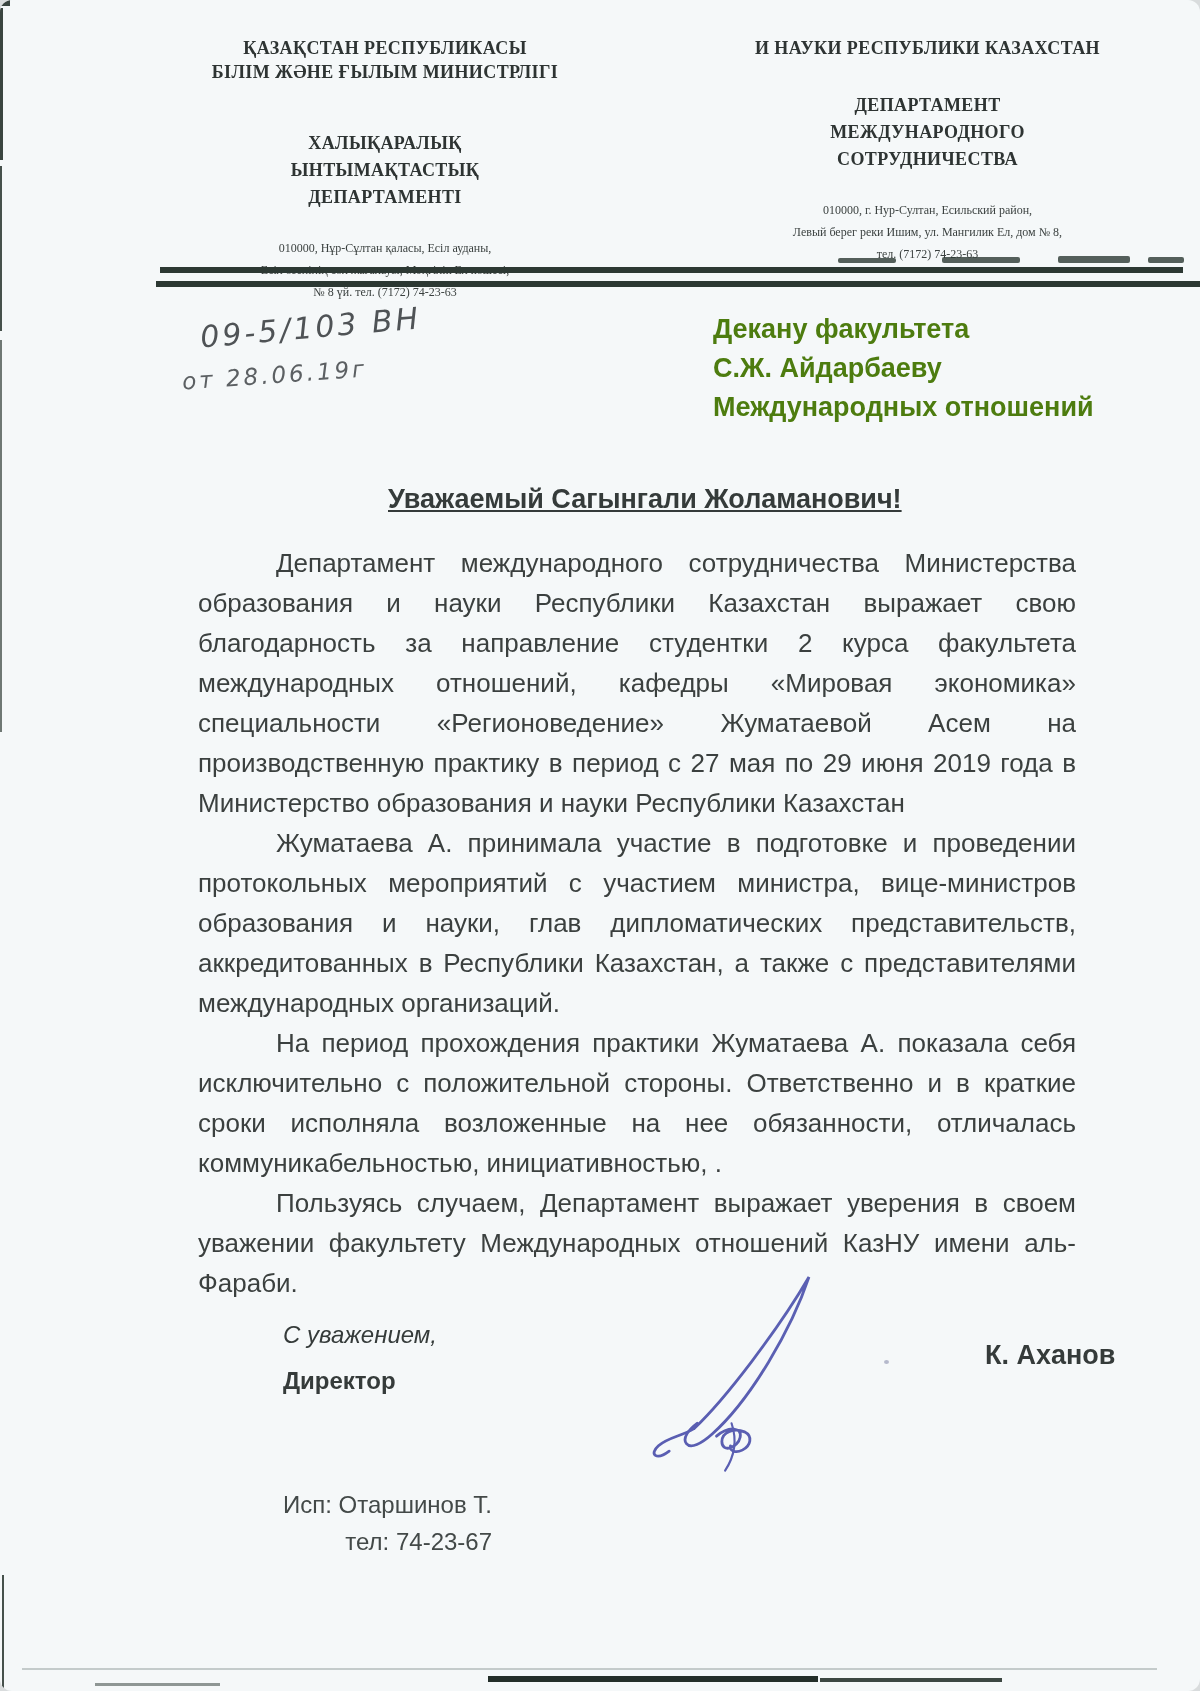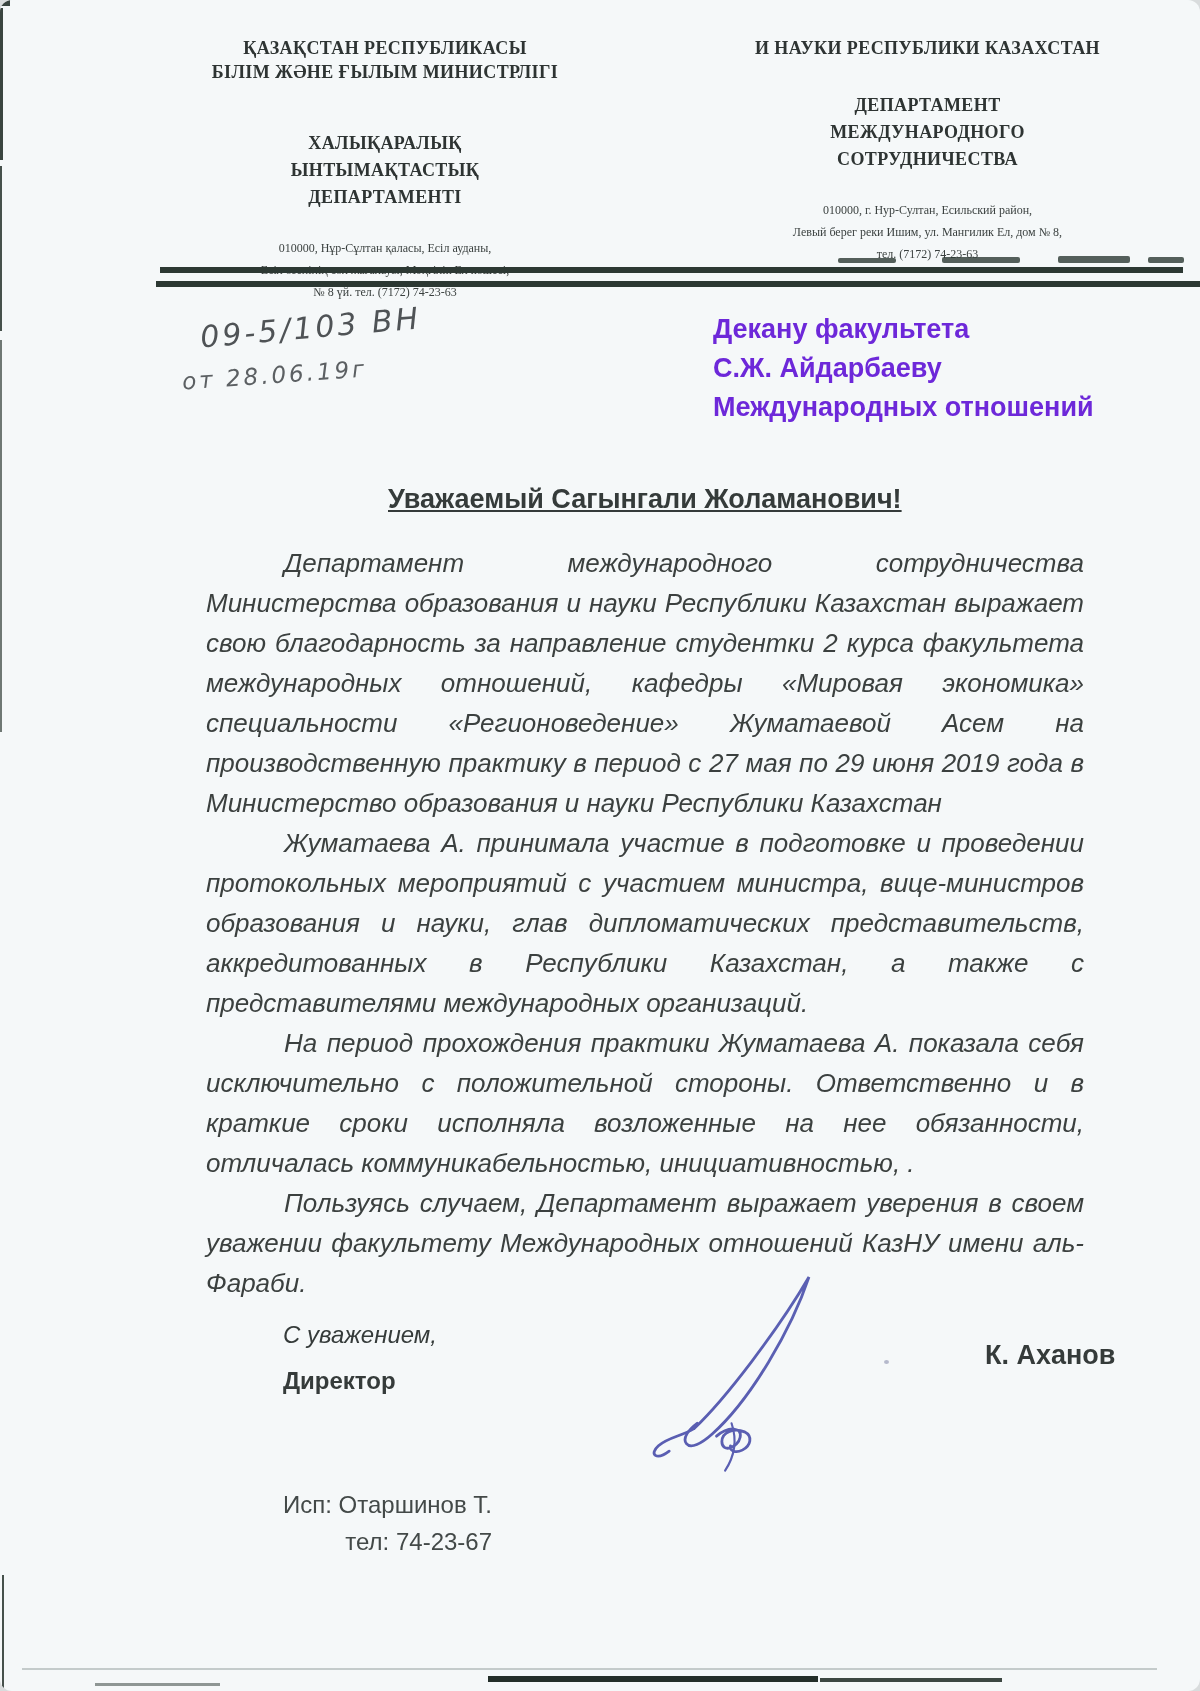--- a/index.html
+++ b/index.html
@@ -25,27 +25,27 @@
   .rule-bottom { left:156px; top:281px; width:1044px; height:6px; }
   .smudge { position:absolute; background:#2c3833; opacity:.8; border-radius:2px; }
   
   .handwriting {
     position:absolute; font-family:"DejaVu Sans", sans-serif; font-style:italic;
     color:#4f5356; letter-spacing:3px;
   }
   .ref-number { left:200px; top:310px; font-size:30px; transform:rotate(-5deg); }
   .ref-date   { left:182px; top:362px; font-size:23px; transform:rotate(-4deg); color:#5c6063; }
   
-  .addressee { position:absolute; left:713px; top:310px; font-weight:bold; font-size:27px; line-height:39px; color:#6d28d9; }
+  .addressee { position:absolute; left:713px; top:310px; font-weight:bold; font-size:27px; line-height:39px; color:#4d7c0f; }
   
   .salutation { position:absolute; left:388px; top:484px; font-weight:bold; font-size:27px; color:#353b3a;text-decoration:underline; }
   
   .body-text {
-    position:absolute; left:206px; top:543px; width:878px;
-    font-size:26px; line-height:40px; text-align:justify; color:#3b403f;font-style:italic;
+    position:absolute; left:198px; top:543px; width:878px;
+    font-size:26px; line-height:40px; text-align:justify; color:#3b403f;
   }
   .body-text p { margin:0; text-indent:78px; }
   
   .closing  { position:absolute; left:283px; top:1296px; font-size:24px; line-height:46px; color:#353b3a;margin-top:16px; }
   .closing .respect { font-style:italic; }
   .closing .title   { font-weight:bold; }
   .signer-name { position:absolute; left:985px; top:1340px; font-weight:bold; font-size:27px; color:#353b3a; }
   .signature-svg { position:absolute; left:628px; top:1262px; width:220px; height:215px; }
   .ink-dot { position:absolute; left:884px; top:1360px; width:5px; height:4px; background:#8a8fae; border-radius:50%; opacity:.6; }
   

